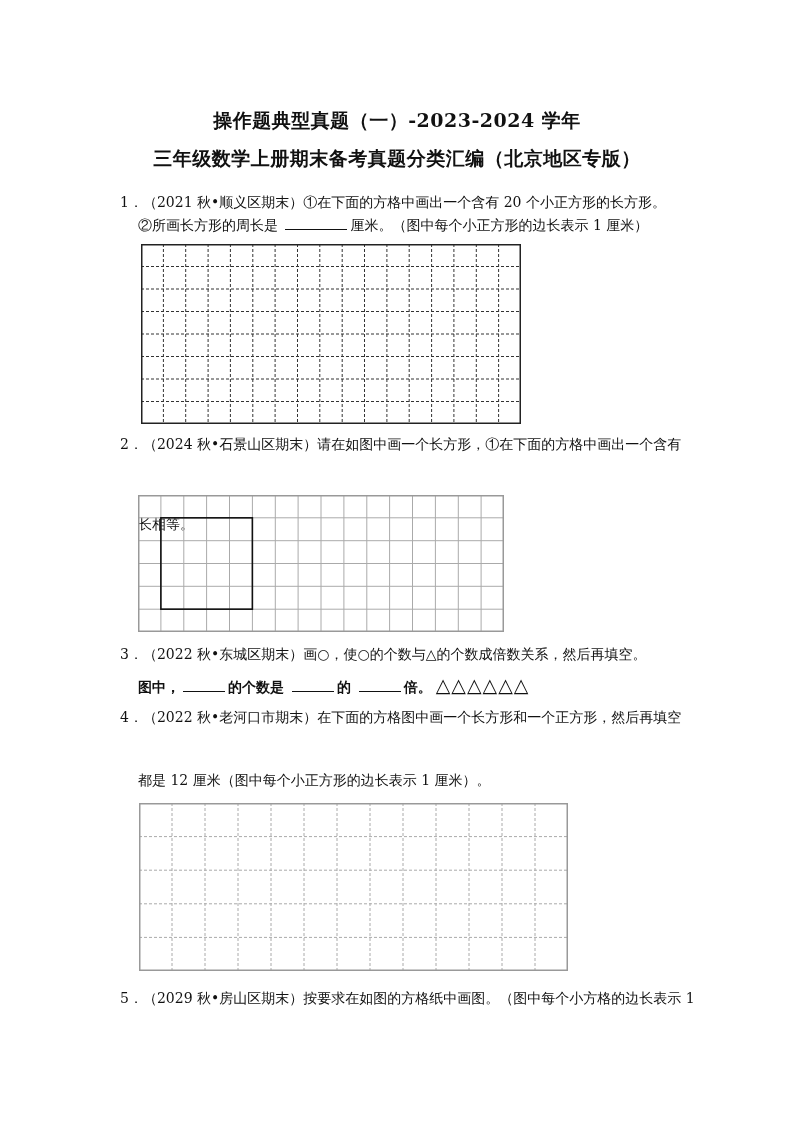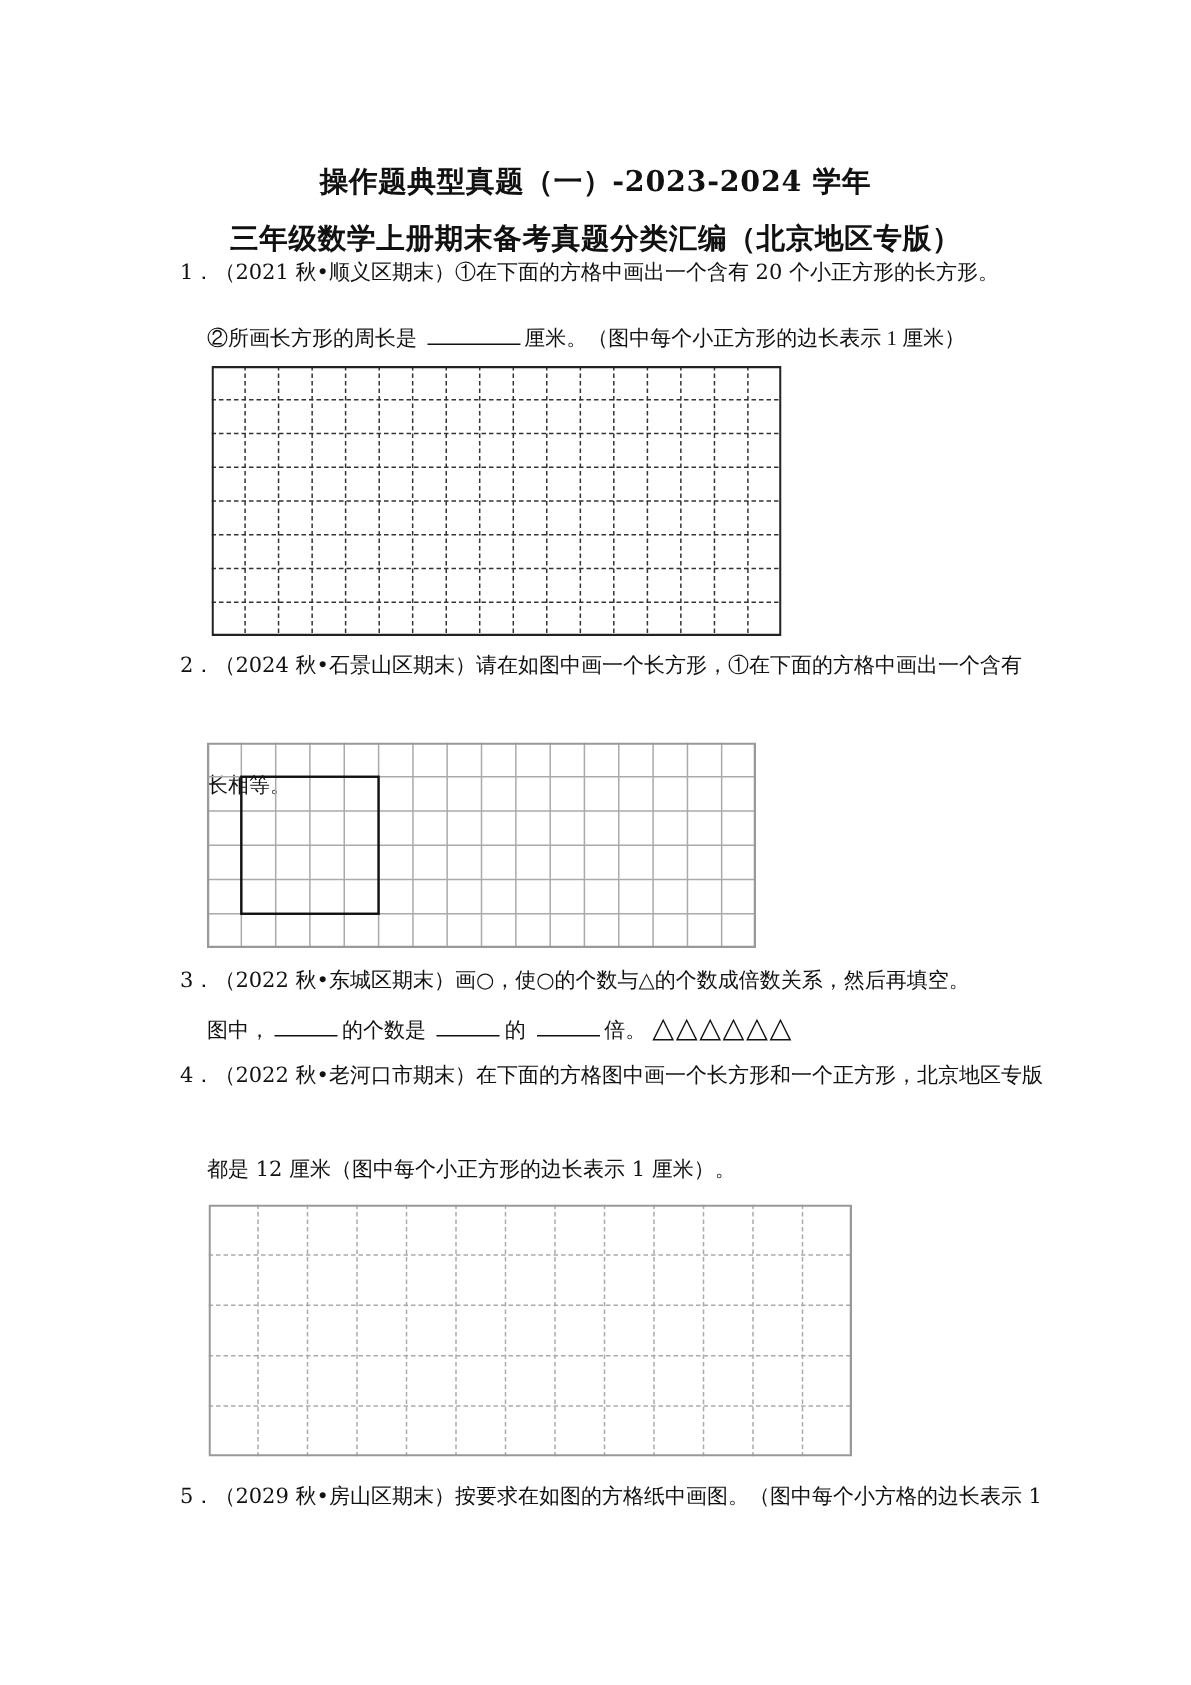--- a/index.html
+++ b/index.html
@@ -14,24 +14,24 @@
   .grid { position: absolute; box-sizing: border-box; }
   .grid svg { display: block; }
   .tri { font-size: 19px; letter-spacing: 1px; margin-left: 4px; }
 </style>
 </head>
 <body>
 
 <div class="title t1">操作题典型真题（一）-2023-2024 学年</div>
 <div class="title t2">三年级数学上册期末备考真题分类汇编（北京地区专版）</div>
 
-<div class="line" style="left:120px; top:172px;">
+<div class="line" style="left:120px; top:192px;">
   <span>1．</span><span>（2021 秋•顺义区期末）</span><span>①在下面的方格中画出一个含有 20 个小正方形的长方形。</span>
 </div>
-<div class="line" style="left:138px; top:215px;font-family:Liberation Serif, serif;">
+<div class="line" style="left:138px; top:215px;">
   <span>②所画长方形的周长是</span>
   <span class="blank" style="width:62px;"></span><span>厘米。（图中每个小正方形的边长表示 1 厘米）</span>
 </div>
 <div class="grid" id="grid1" style="left:141px; top:244px; width:380px; height:180px;">
     <svg width="380" height="180">
       <line x1="22.4" x2="22.4" y1="0" y2="180" stroke="#333333" stroke-width="1" stroke-dasharray="3,2"></line>
       <line x1="44.7" x2="44.7" y1="0" y2="180" stroke="#333333" stroke-width="1" stroke-dasharray="3,2"></line>
       <line x1="67.1" x2="67.1" y1="0" y2="180" stroke="#333333" stroke-width="1" stroke-dasharray="3,2"></line>
       <line x1="89.4" x2="89.4" y1="0" y2="180" stroke="#333333" stroke-width="1" stroke-dasharray="3,2"></line>
       <line x1="111.8" x2="111.8" y1="0" y2="180" stroke="#333333" stroke-width="1" stroke-dasharray="3,2"></line>
@@ -84,28 +84,28 @@
       <line x1="0" x2="366" y1="91.3" y2="91.3" stroke="#aaaaaa" stroke-width="1"></line>
       <line x1="0" x2="366" y1="114.2" y2="114.2" stroke="#aaaaaa" stroke-width="1"></line>
       <rect x="0.75" y="0.75" width="364.5" height="135.5" fill="none" stroke="#999999" stroke-width="1.5"></rect>
       <rect x="22.875" y="22.833333333333332" width="91.5" height="91.33333333333333" fill="none" stroke="#111111" stroke-width="1.6"></rect>
     </svg>
   </div>
 
 <div class="line" style="left:120px; top:644px;">
   <span>3．</span><span>（2022 秋•东城区期末）</span><span>画○，使○的个数与△的个数成倍数关系，然后再填空。</span>
 </div>
-<div class="line" style="left:138px; top:675px;">
+<div class="line" style="left:138px; top:675px;font-weight:bold;">
   <span>图中，</span><span class="blank" style="width:42px;"></span><span>的个数是</span>
   <span class="blank" style="width:42px;"></span><span>的</span>
   <span class="blank" style="width:42px;"></span><span>倍。</span><span class="tri">△△△△△△</span>
 </div>
 
 <div class="line" style="left:120px; top:707px;">
-  <span>4．</span><span>（2022 秋•老河口市期末）</span><span>在下面的方格图中画一个长方形和一个正方形，北京地区专版</span>
+  <span>4．</span><span>（2022 秋•老河口市期末）</span><span>在下面的方格图中画一个长方形和一个正方形，然后再填空</span>
 </div>
 <div class="line" style="left:138px; top:770px;">都是 12 厘米（图中每个小正方形的边长表示 1 厘米）。</div>
 <div class="grid" id="grid4" style="left:139px; top:803px; width:429px; height:168px;">
     <svg width="429" height="168">
       <line x1="33.0" x2="33.0" y1="0" y2="168" stroke="#aaaaaa" stroke-width="1" stroke-dasharray="3,2"></line>
       <line x1="66.0" x2="66.0" y1="0" y2="168" stroke="#aaaaaa" stroke-width="1" stroke-dasharray="3,2"></line>
       <line x1="99.0" x2="99.0" y1="0" y2="168" stroke="#aaaaaa" stroke-width="1" stroke-dasharray="3,2"></line>
       <line x1="132.0" x2="132.0" y1="0" y2="168" stroke="#aaaaaa" stroke-width="1" stroke-dasharray="3,2"></line>
       <line x1="165.0" x2="165.0" y1="0" y2="168" stroke="#aaaaaa" stroke-width="1" stroke-dasharray="3,2"></line>
       <line x1="198.0" x2="198.0" y1="0" y2="168" stroke="#aaaaaa" stroke-width="1" stroke-dasharray="3,2"></line>

